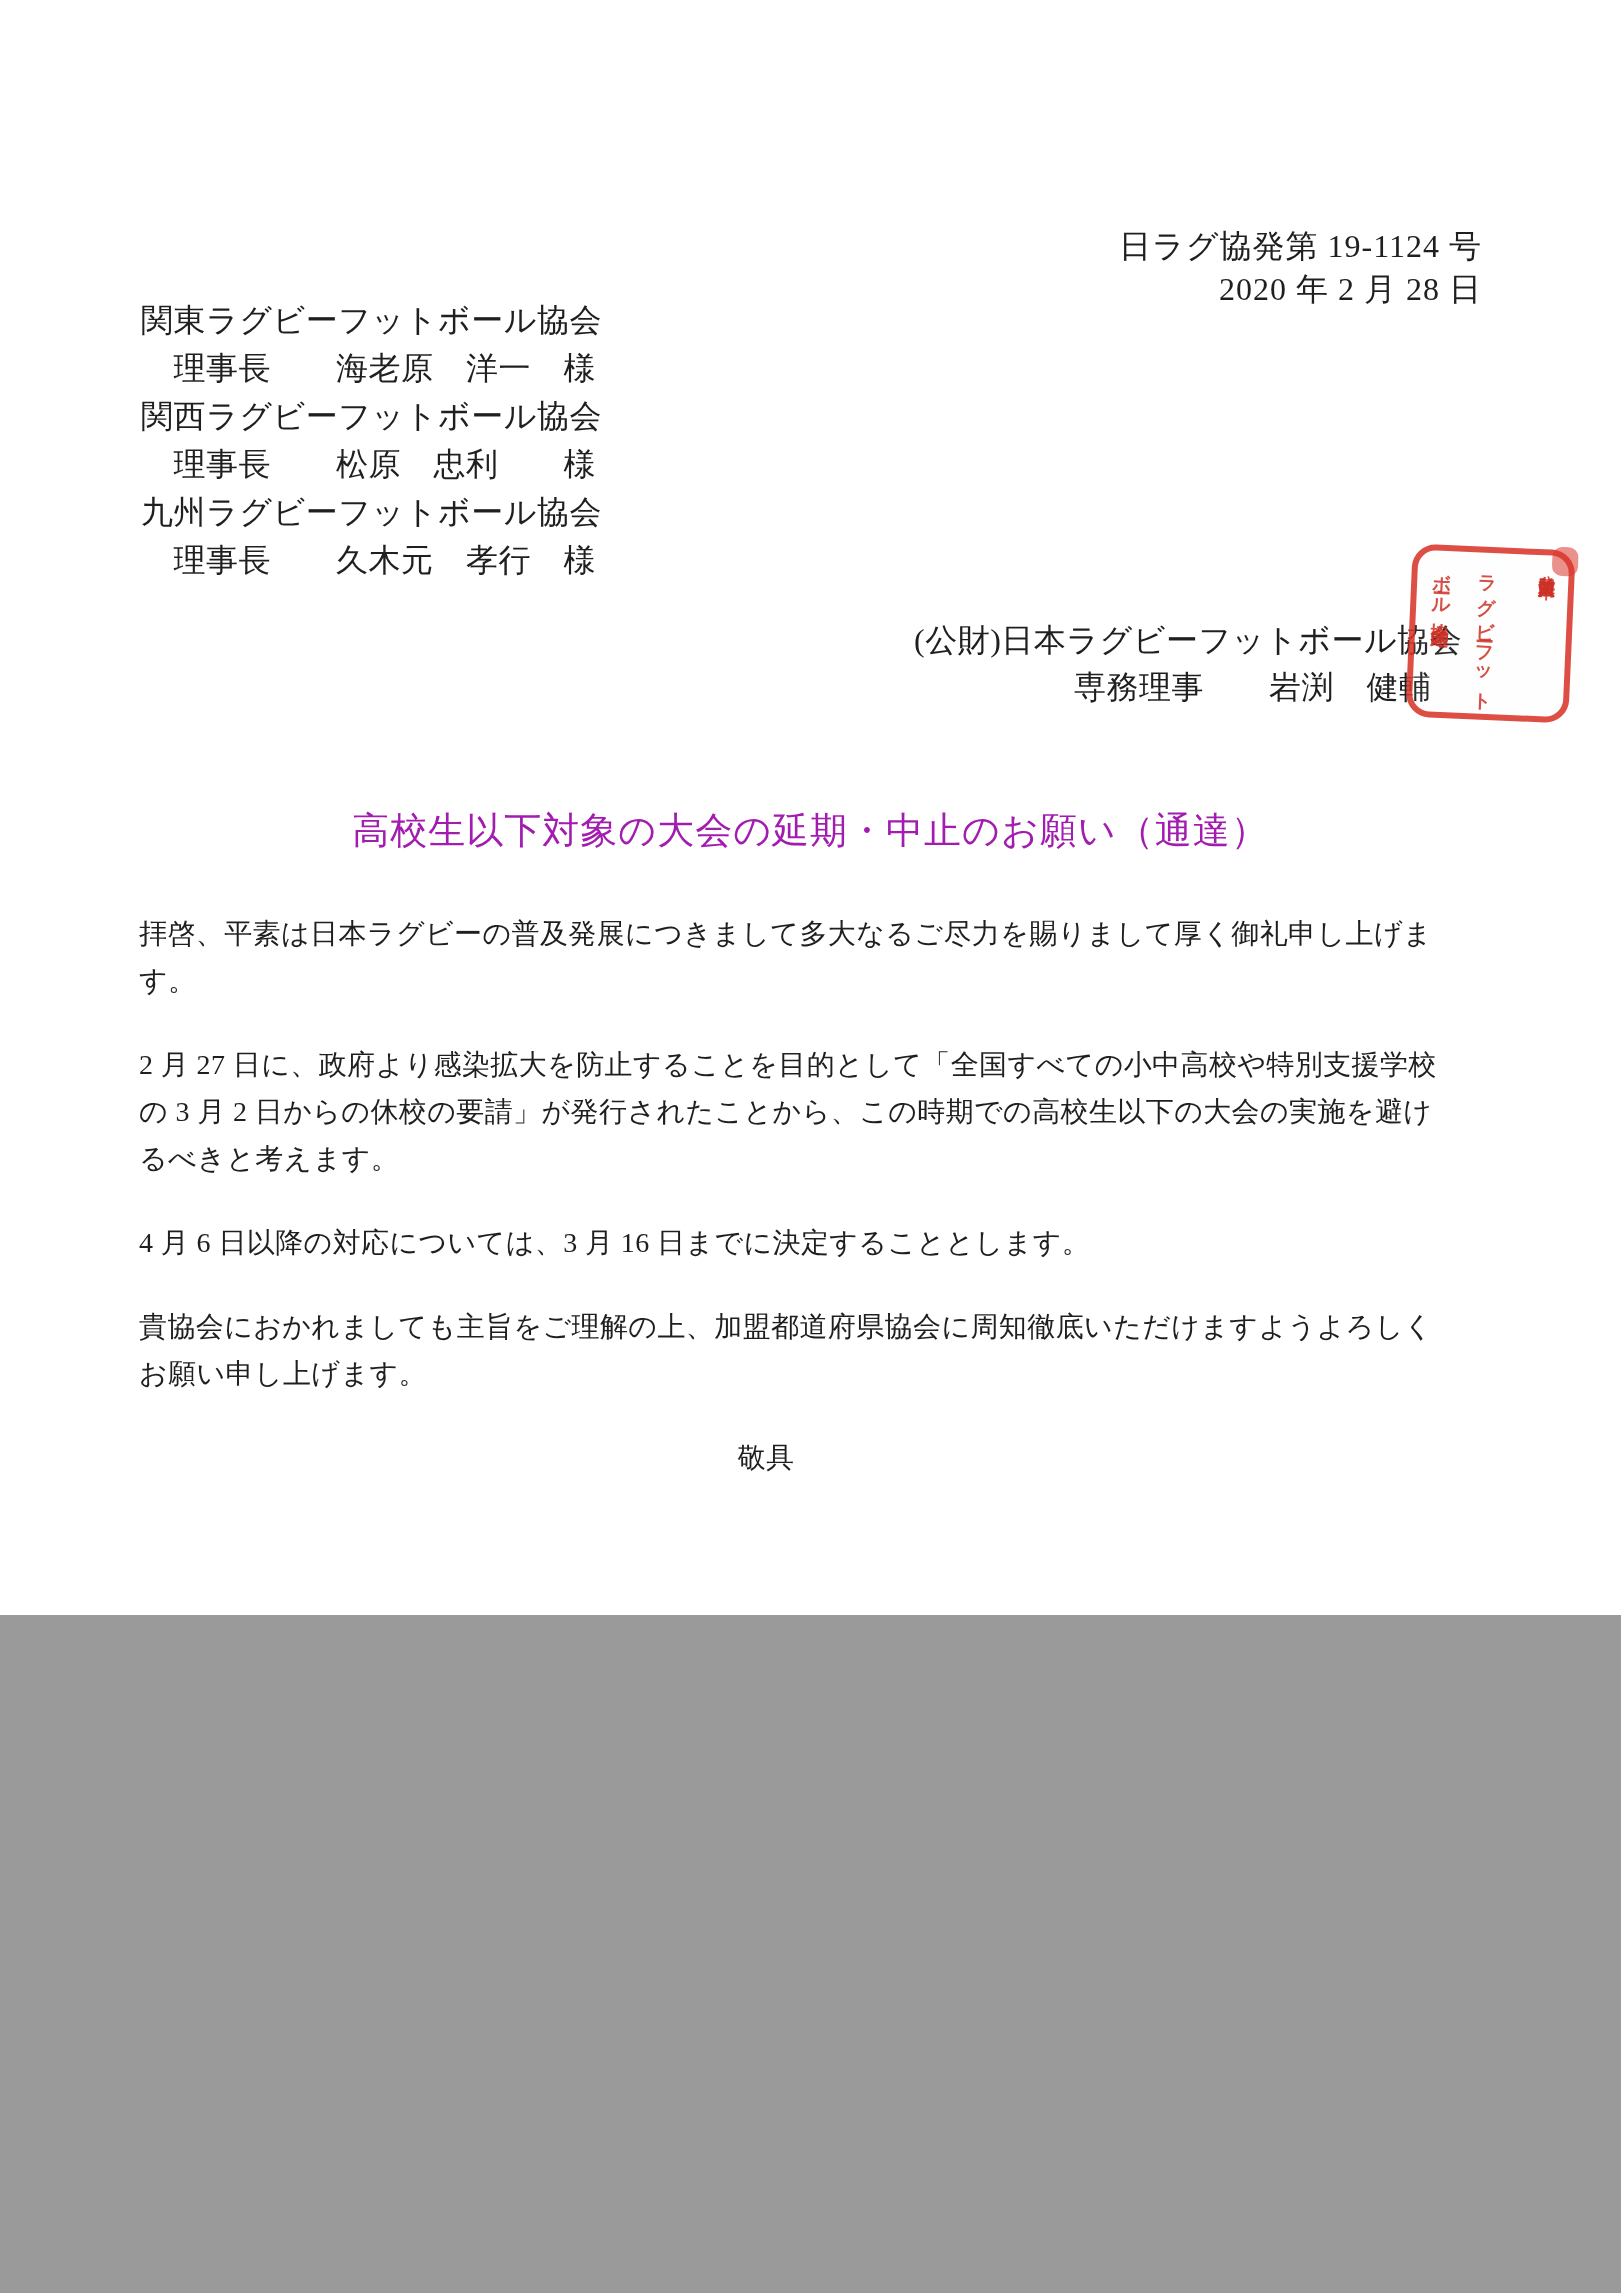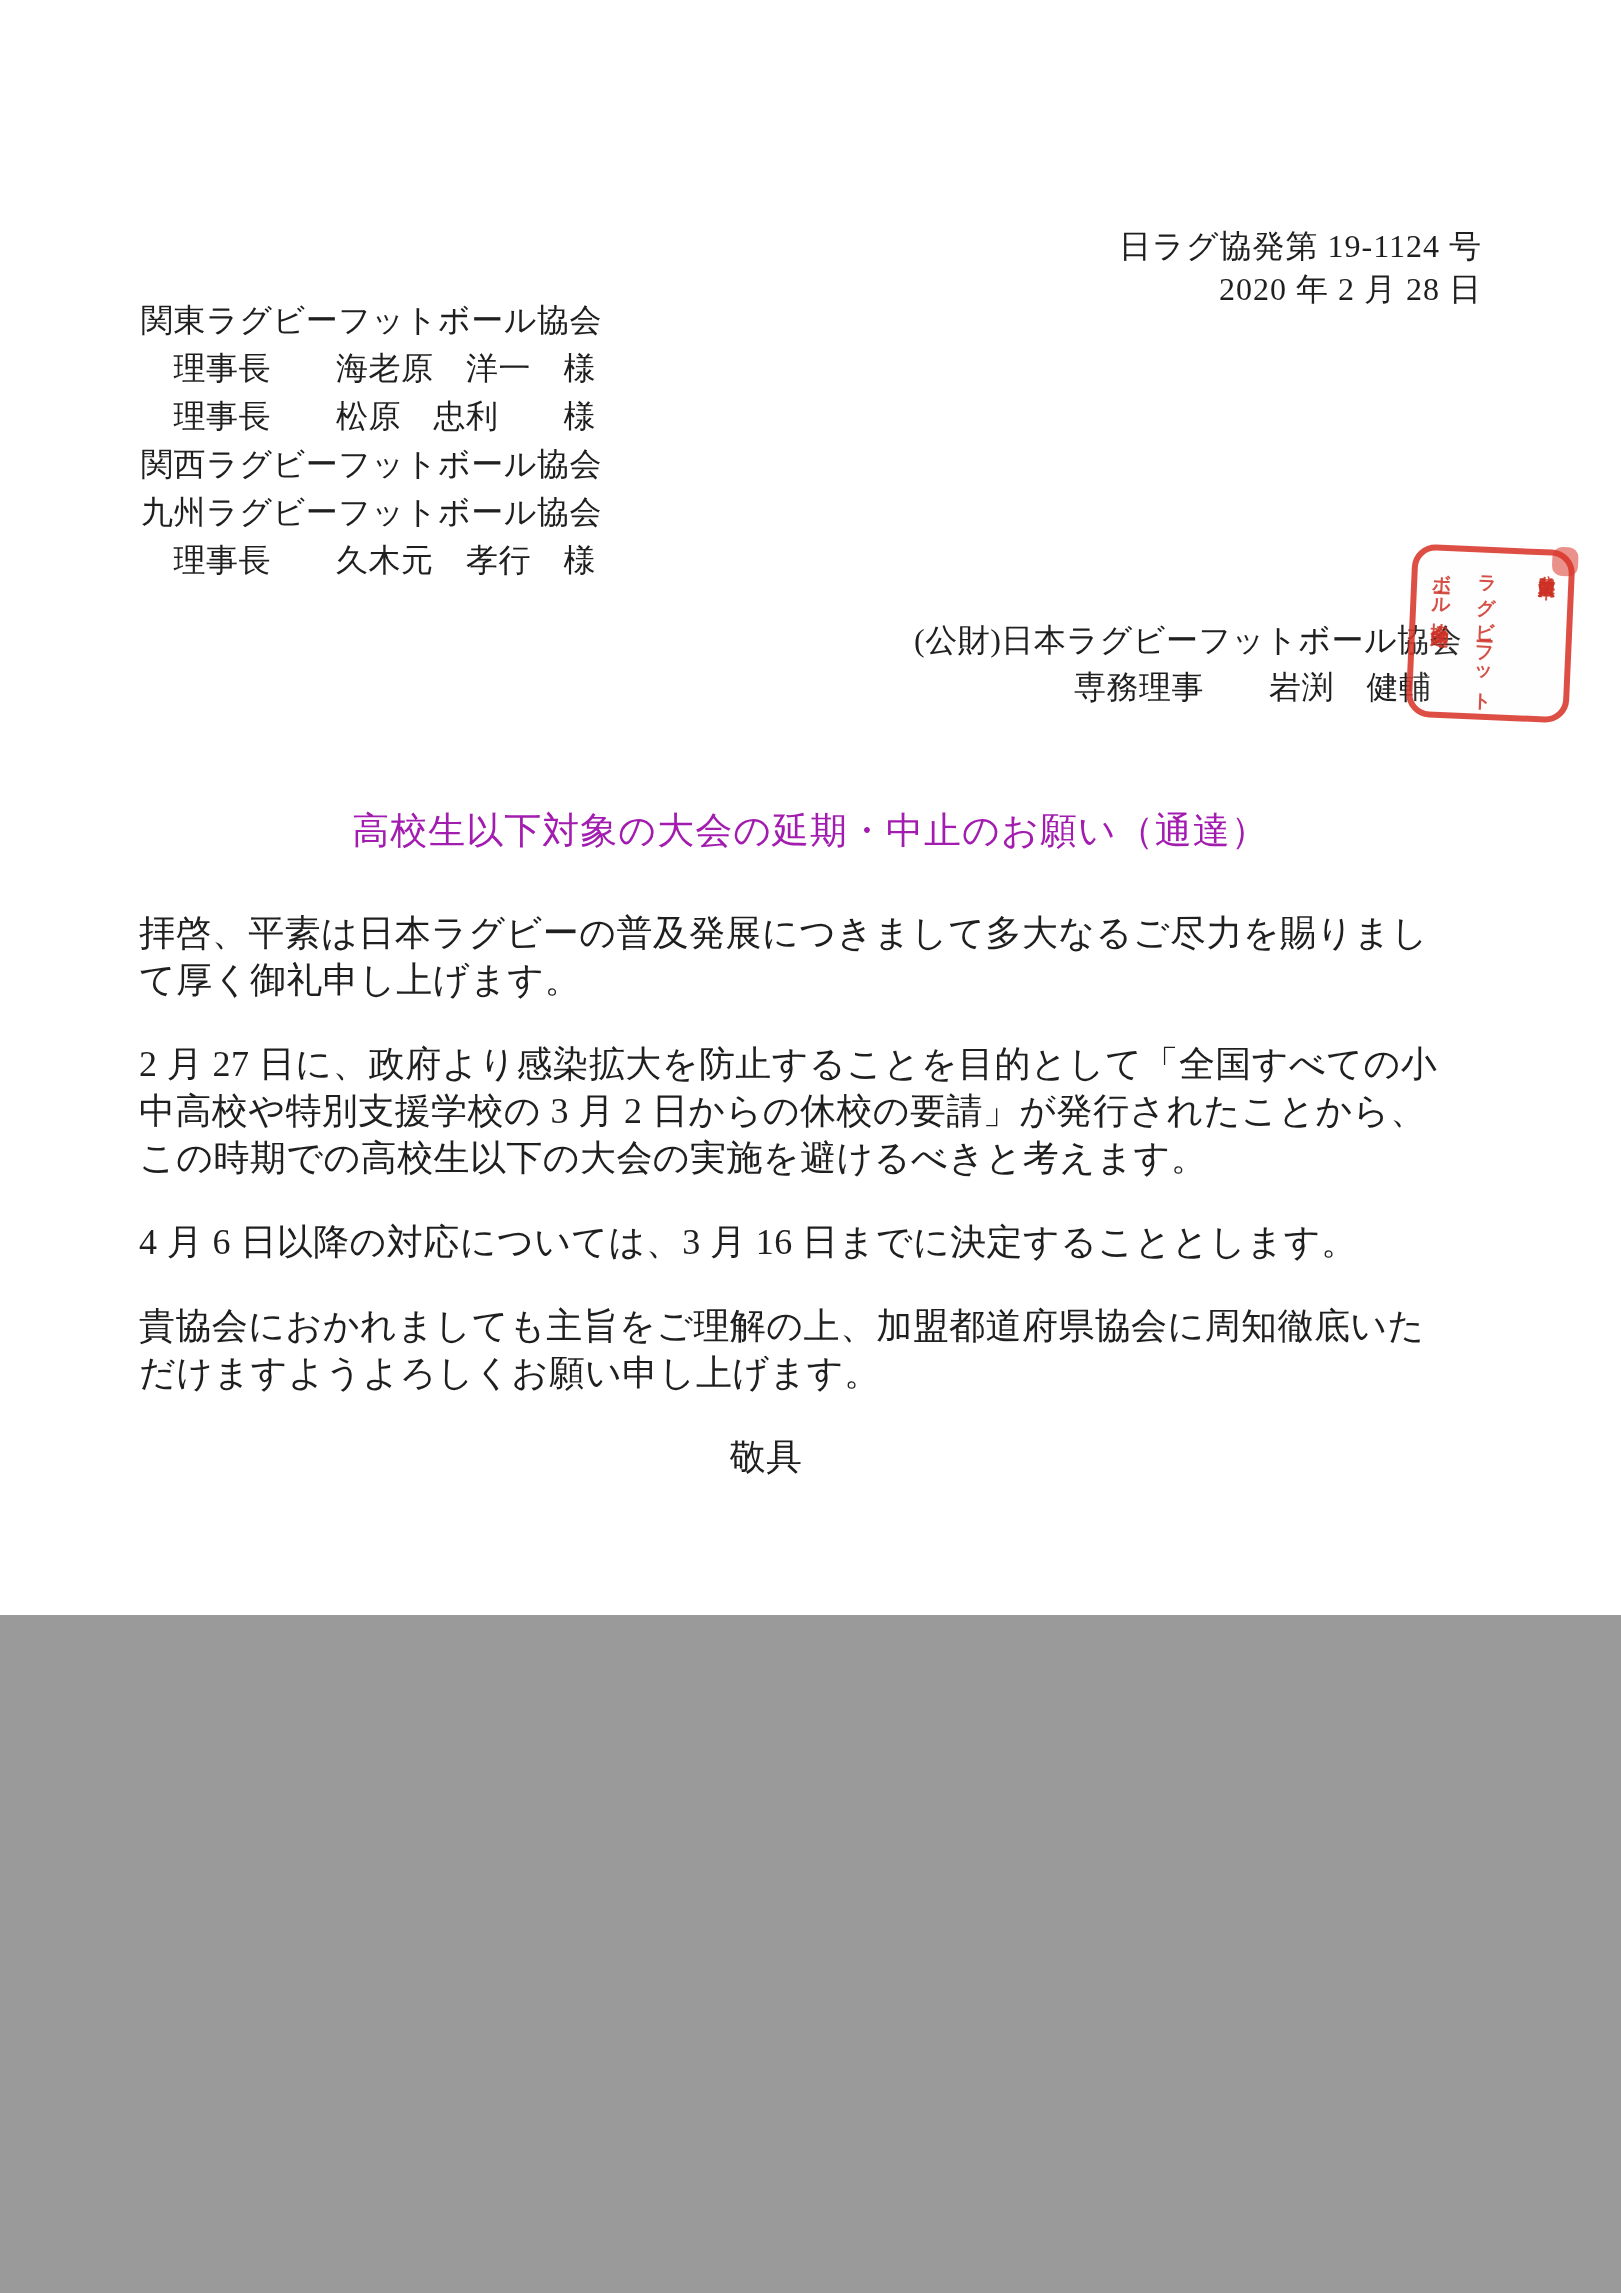--- a/index.html
+++ b/index.html
@@ -28,21 +28,21 @@
     letter-spacing:0.5px;
   }
   .sender .sender-line2{padding-left:160px;}
   .letter-title{
     position:absolute;top:806px;left:0;width:100%;
     text-align:center;font-size:37px;letter-spacing:1px;
     color:#a21caf;
   }
   .body{
     position:absolute;top:910px;left:139px;width:1315px;
-    font-size:36px;line-height:47px;
+    font-size:28px;line-height:47px;
     letter-spacing:0.4px;
     text-align:left;
   }
   .body p{margin:0 0 37px 0;}
   .closing{
     text-align:center;padding-right:61px;margin:0;
   }
   .pagenum{
     position:absolute;top:2148px;left:0;width:100%;
     text-align:center;font-size:30px;color:#222;
@@ -78,22 +78,22 @@
 <div class="page">
 
   <div class="docnum">
     <div>日ラグ協発第 19-1124 号</div>
     <div>2020 年 2 月 28 日</div>
   </div>
 
   <div class="recipients">
     <div>関東ラグビーフットボール協会</div>
     <div>　理事長　　海老原　洋一　様</div>
+    <div>関西ラグビーフットボール協会</div>
     <div>　理事長　　松原　忠利　　様</div>
-    <div>関西ラグビーフットボール協会</div>
     <div>九州ラグビーフットボール協会</div>
     <div>　理事長　　久木元　孝行　様</div>
   </div>
 
   <div class="sender">
     <div>(公財)日本ラグビーフットボール協会</div>
     <div class="sender-line2">専務理事　　岩渕　健輔</div>
   </div>
 
   <div class="seal">

